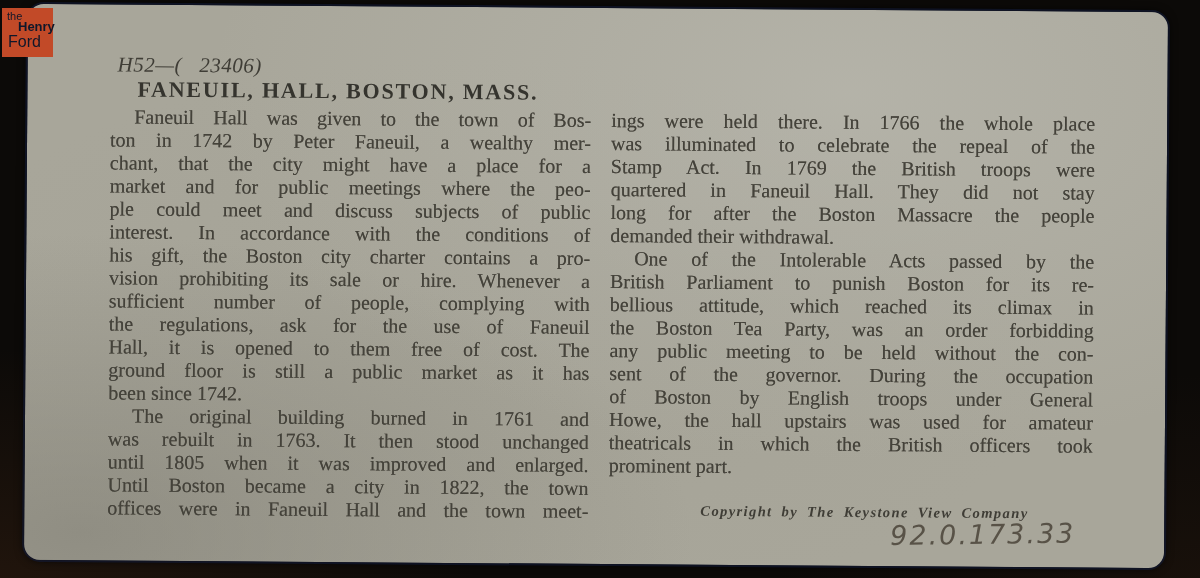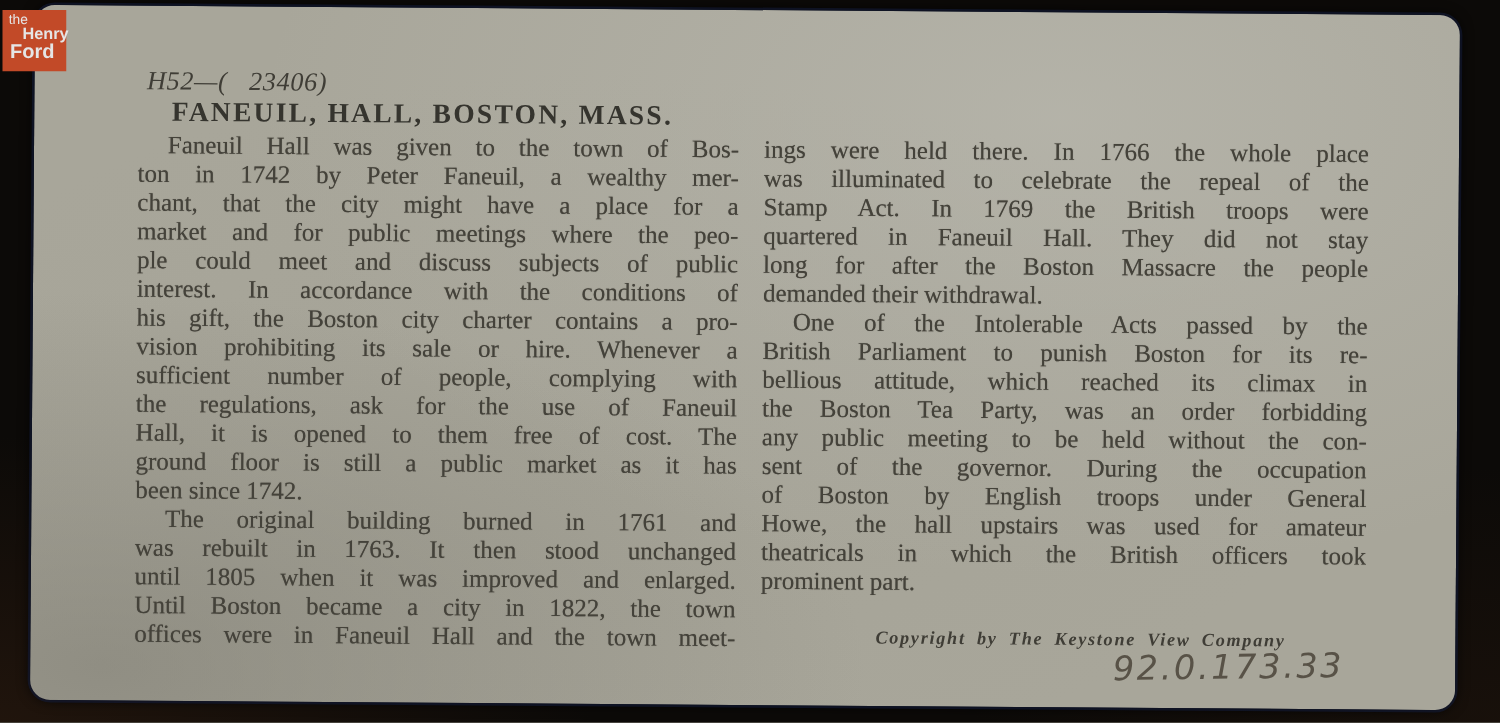--- a/index.html
+++ b/index.html
@@ -54,26 +54,26 @@
     letter-spacing:1.4px;word-spacing:4px;font-weight:bold;
   }
   .accession{
     position:absolute;left:866px;top:508px;
     font-family:"DejaVu Sans","Liberation Sans",sans-serif;
     font-style:italic;font-size:27px;color:#504a3f;
     letter-spacing:2px;transform:rotate(-1.2deg);opacity:.9;
   }
   .logo{
     position:absolute;left:2px;top:8px;width:51px;height:49px;
-    background:#c24a28;z-index:5;color:#e5e5e5;
+    background:#c24a28;z-index:5;color:#0f172a;
     font-family:"Liberation Sans","DejaVu Sans",sans-serif;
   }
   .logo .the{position:absolute;left:5px;top:2px;font-size:11px;font-weight:normal;}
   .logo .henry{position:absolute;left:16px;top:11px;font-size:13px;font-weight:bold;}
-  .logo .ford{position:absolute;left:6px;top:25px;font-size:16px;font-weight:bold;}
+  .logo .ford{position:absolute;left:6px;top:25px;font-size:16px;font-weight:normal;}
 </style>
 </head>
 <body>
 
 <div class="backdrop"></div>
 
 <div class="card">
 
   <div class="catalog">H52—(   23406)</div>
 

